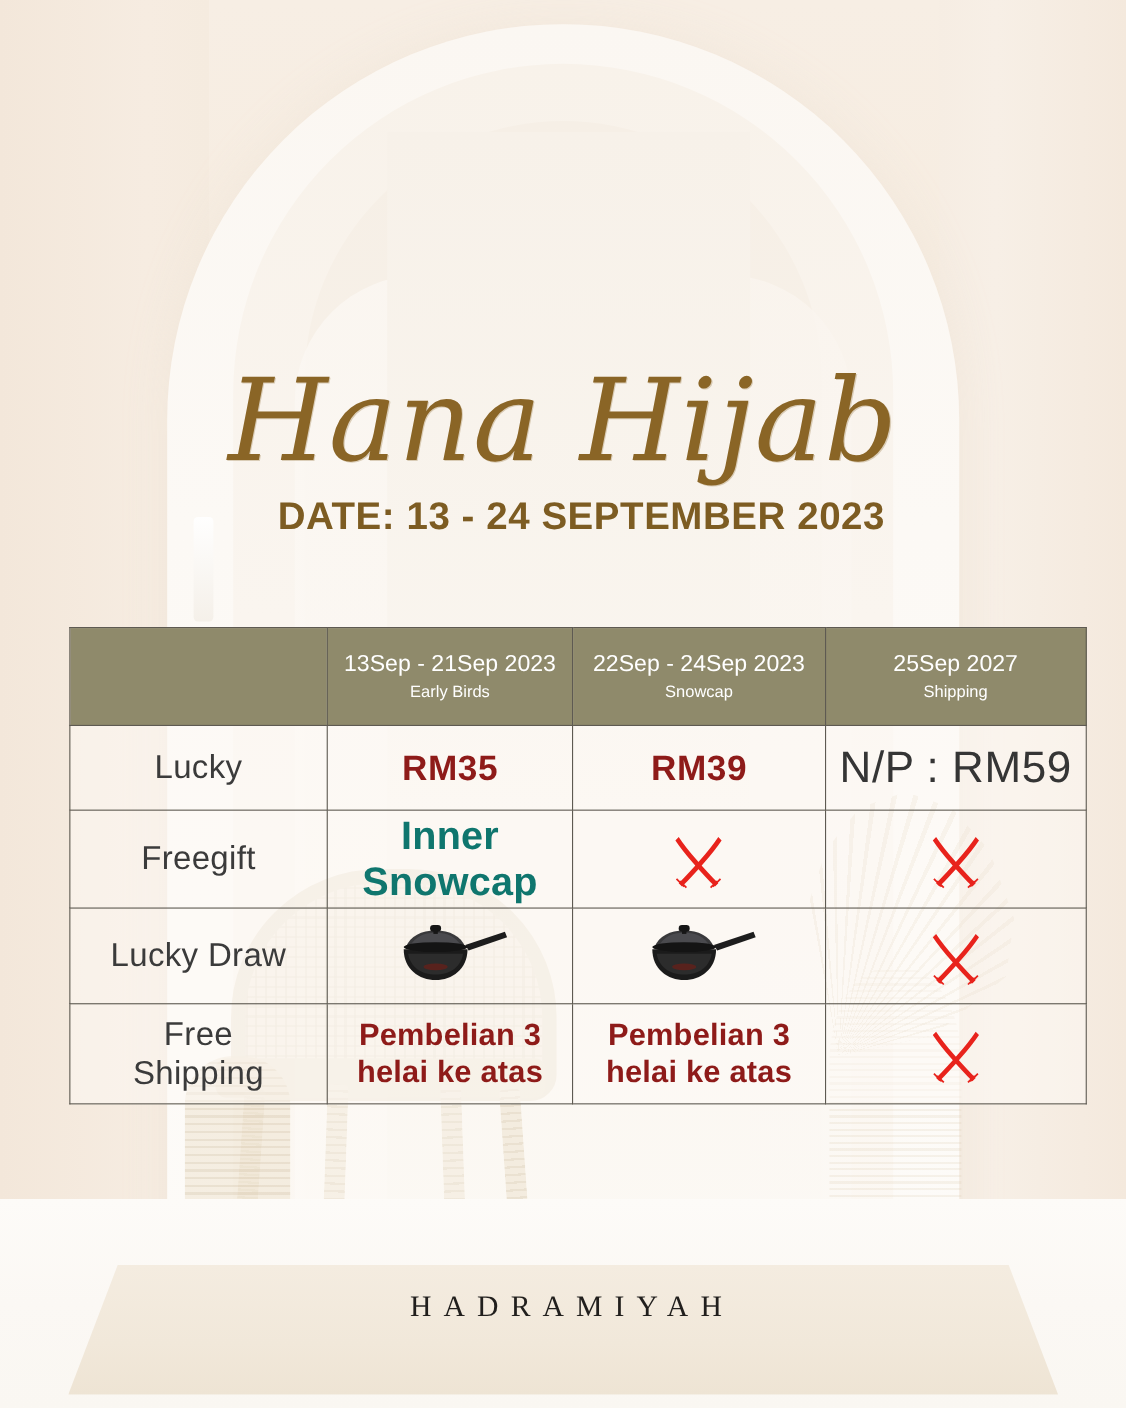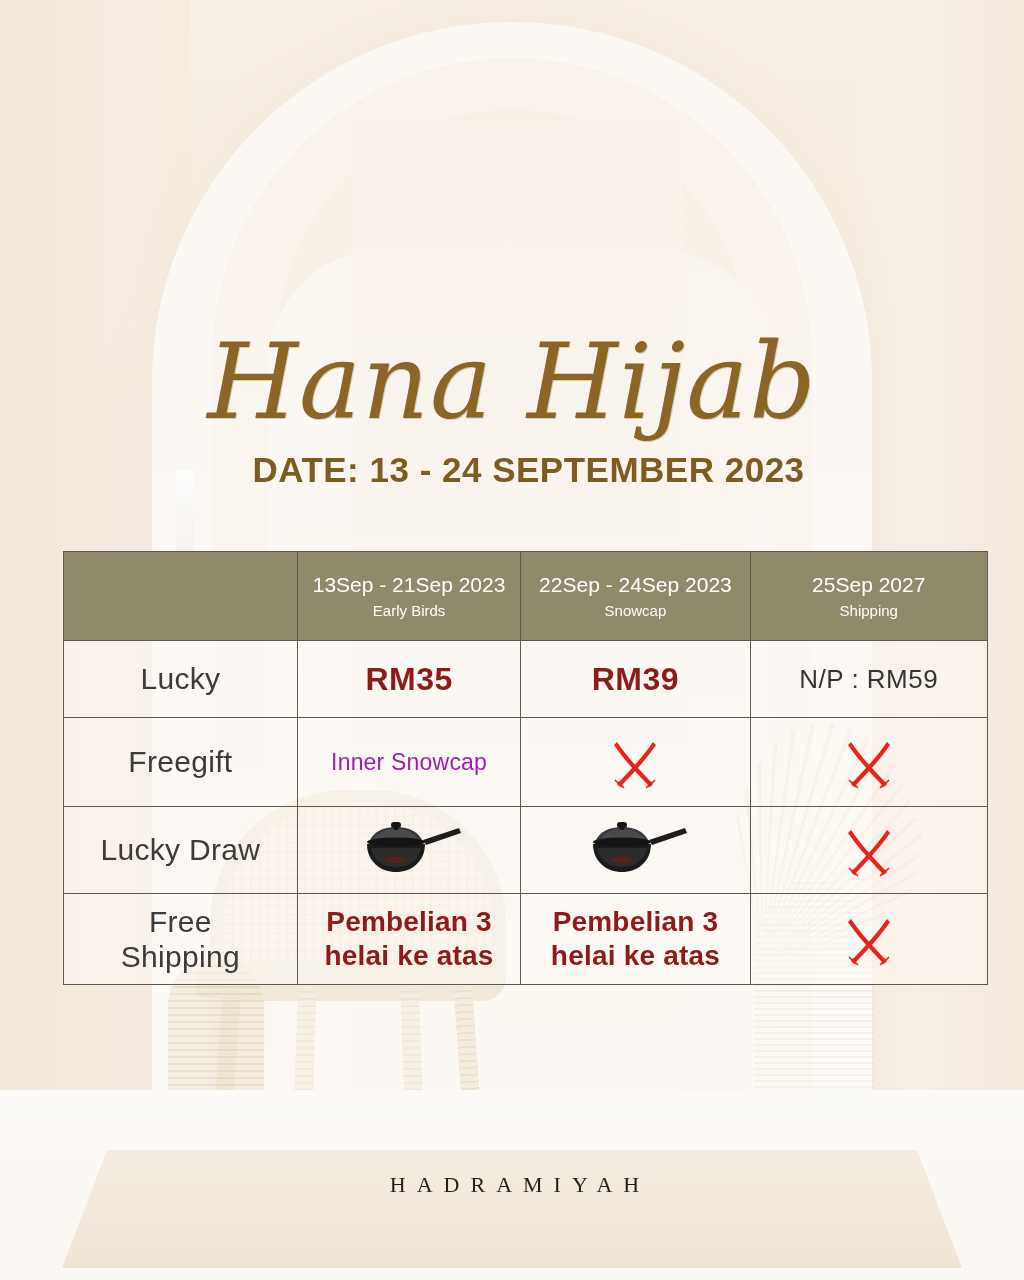--- a/index.html
+++ b/index.html
@@ -190,20 +190,21 @@
   .table-wrap {
     position: absolute;
     left: 63px; top: 551px;
     width: 925px;
     z-index: 6;
   }
   table.promo {
     width: 100%;
     border-collapse: collapse;
     table-layout: fixed;
+    margin-top: 19px;
   }
   table.promo td, table.promo th {
     border: 1.6px solid #5e5a52;
     text-align: center;
     vertical-align: middle;
     padding: 0;
   }
   col.c-label { width: 25.3%; }
   col.c-early { width: 24.2%; }
   col.c-rel   { width: 24.8%; }
@@ -238,29 +239,29 @@
     line-height: 1.18;
     letter-spacing: .3px;
   }
   .price-big {
     font-size: 32px;
     font-weight: 700;
     color: #8e1b19;
     letter-spacing: .5px;
   }
   .price-plain {
-    font-size: 26px;
+    font-size: 40px;
     font-weight: 400;
     color: #353535;
     letter-spacing: .5px;
   }
   .gift-text {
-    font-size: 23px;
-    font-weight: 400;
-    color: #a21caf;
+    font-size: 36px;
+    font-weight: 700;
+    color: #0f766e;
     letter-spacing: .2px;
   }
   .ship-text {
     font-size: 28px;
     font-weight: 700;
     color: #8e1b19;
     line-height: 1.22;
     letter-spacing: .2px;
   }
 
@@ -269,21 +270,21 @@
 
   
   .wok { display: inline-block; width: 120px; height: 60px; vertical-align: middle; }
 
   
   .footer-brand {
     position: absolute;
     left: 16px; right: 0; top: 1172px;
     text-align: center;
     font-family: "Liberation Serif", serif;
-    font-size: 22px;
+    font-size: 27px;
     letter-spacing: 11px;
     color: #211f1d;
     z-index: 7;
   }
 </style>
 </head>
 <body>
 
 <div id="poster">
 

